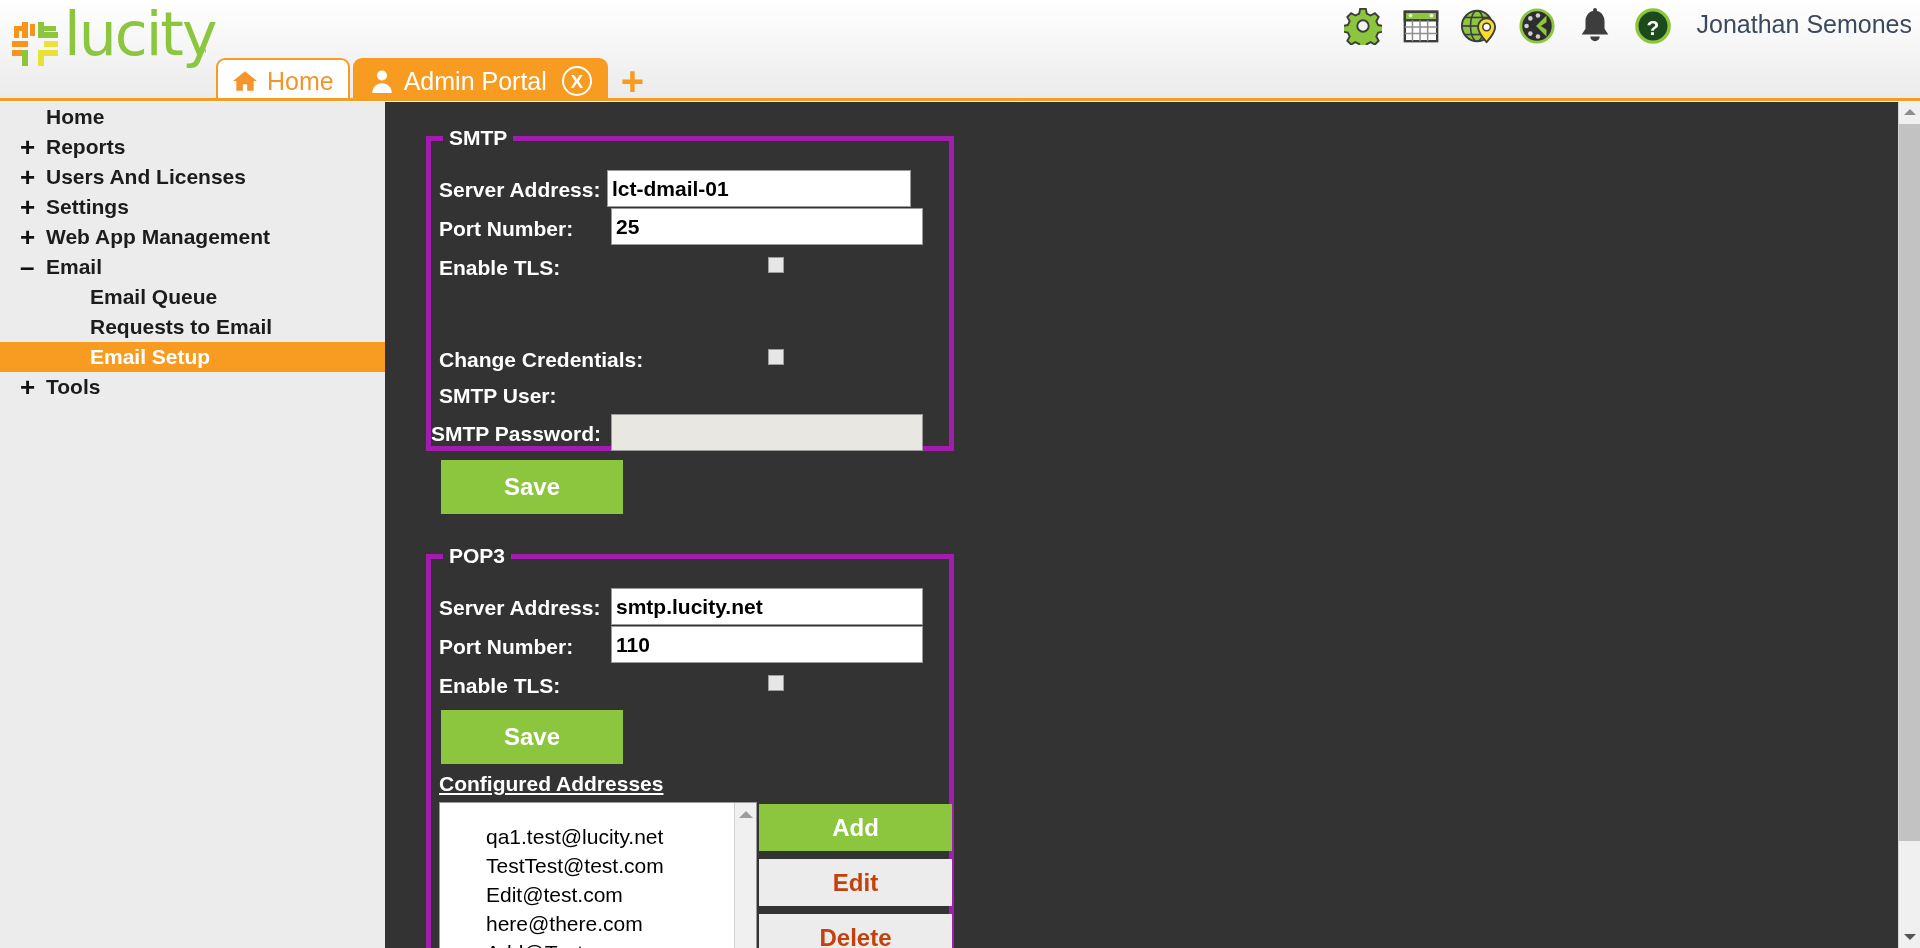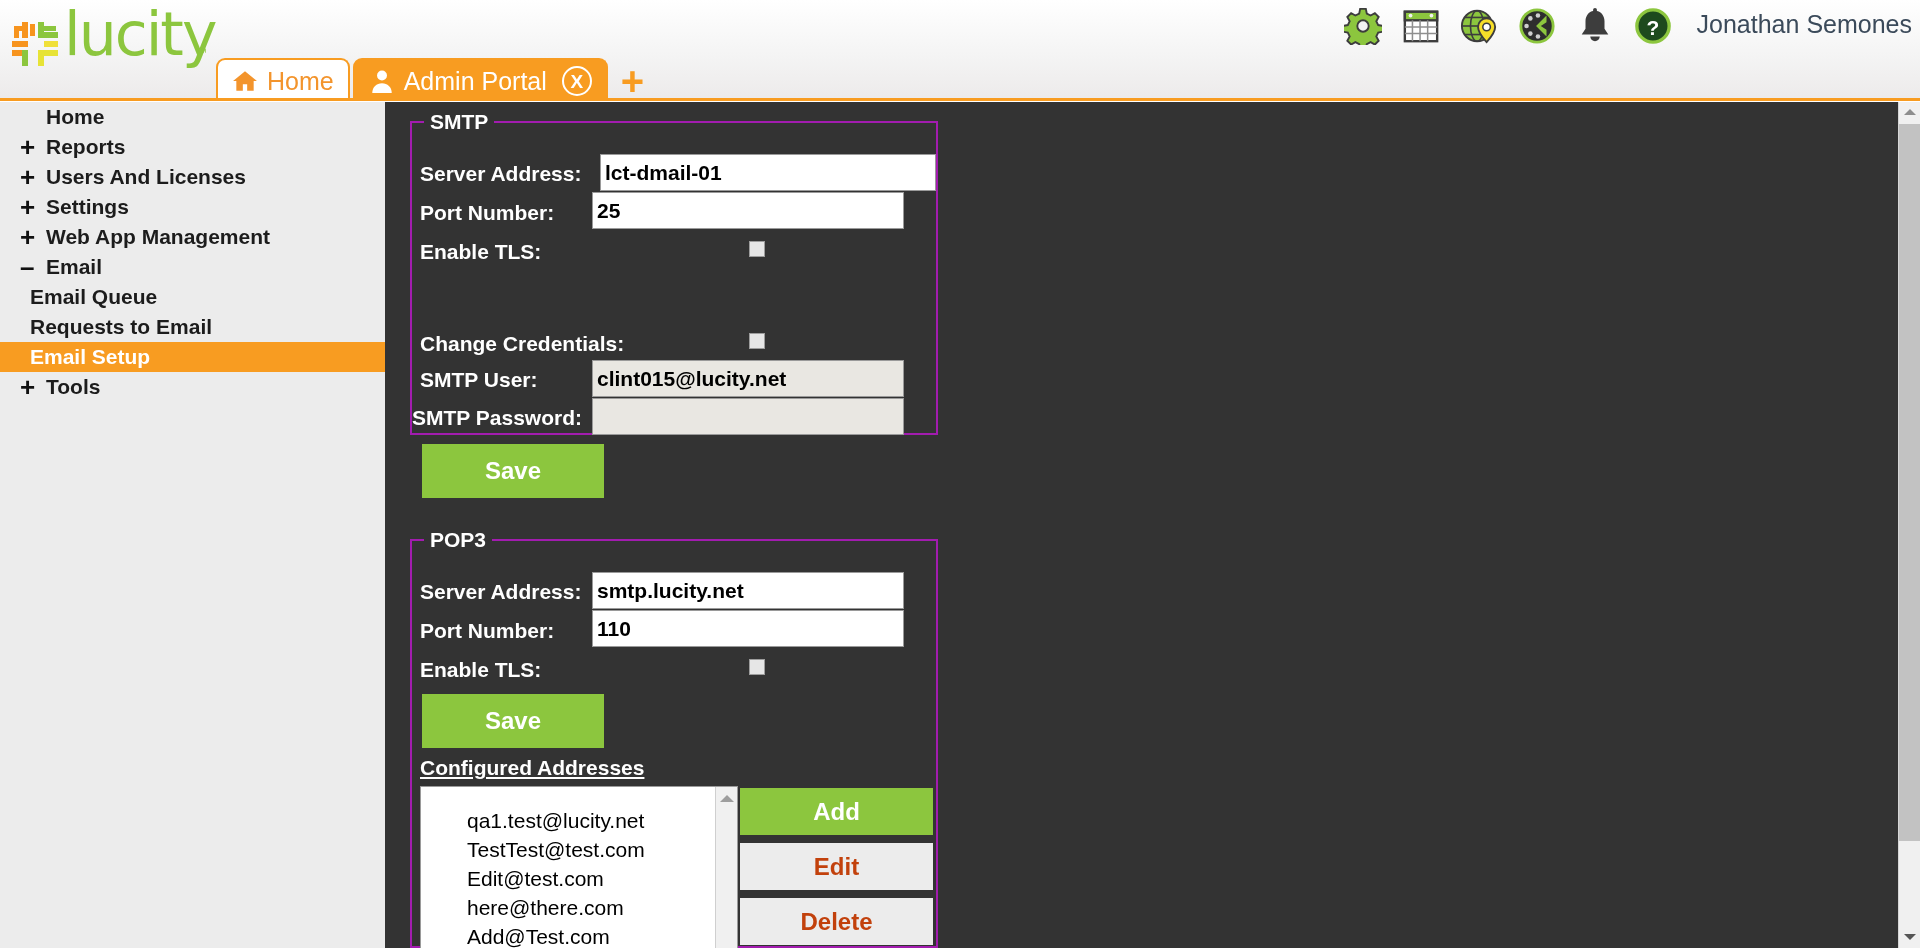--- a/index.html
+++ b/index.html
@@ -87,33 +87,33 @@
   .nav-item {
     display: flex; align-items: center;
     height: 30px; font-size: 21px; font-weight: bold;
     color: #1c1c1c; cursor: pointer; padding-left: 20px;
   }
   .nav-item .pm {
     width: 22px; font-size: 26px; line-height: 20px; font-weight: bold;
     color: #111; display: inline-block; text-align: left; margin-right: 4px;
   }
   .nav-item .pm.empty { visibility: hidden; }
-  .nav-item.child { padding-left: 30px; align-items: center; }
+  .nav-item.child { padding-left: 90px; align-items: center; }
   .nav-item.selected { background: #f89c21; color: #ffffff; }
 
   
   .main {
     position: absolute; left: 385px; top: 102px;
     width: 1513px; height: 846px;
     background: #333333; overflow: hidden;
   }
 
   fieldset.panel {
     position: absolute;
-    border: 2px solid #a21caf; margin: 0; padding: 0;
+    border: 5px solid #a21caf; margin: 16px; padding: 0;
     background: transparent;
   }
   fieldset.panel > legend {
     color: #ffffff; font-size: 21px; font-weight: bold;
     padding: 0 6px; margin-left: 12px;
   }
   .panel-inner { position: relative; width: 100%; height: 100%; }
 
   .f-label {
     position: absolute; color: #ffffff;
@@ -323,34 +323,33 @@
         <span>Tools</span>
       </div>
     </nav>
 
   <main class="main">
 
     <fieldset class="panel" style="left:25px; top:8px; width:528px; height:325px;">
       <legend>SMTP</legend>
       <div class="panel-inner">
         <div class="f-label" style="left:8px; top:28px;">Server Address:</div>
-        <input class="f-input" style="left: 188px; top: 20px; width: 336px; height: 37px;" value="lct-dmail-01">
+        <input class="f-input" style="left: 176px; top: 20px; width: 304px; height: 37px;" value="lct-dmail-01">
 
         <div class="f-label" style="left:8px; top:67px;">Port Number:</div>
         <input class="f-input" style="left: 180px; top: 58px; width: 312px; height: 37px;" value="25">
 
         <div class="f-label" style="left:8px; top:106px;">Enable TLS:</div>
         <div class="f-check" style="left:337px; top:107px;"></div>
 
 
         <div class="f-label" style="left:8px; top:198px;">Change Credentials:</div>
         <div class="f-check" style="left:337px; top:199px;"></div>
 
         <div class="f-label" style="left:8px; top:234px;">SMTP User:</div>
-        <input class="f-input readonly" style="left: 180px; top: 226px; width: 312px; height: 37px;" readonly="" value="clint015@lucity.net">
 
         <div class="f-label" style="left:0; top:272px;">SMTP Password:</div>
         <input class="f-input readonly" type="password" style="left: 180px; top: 264px; width: 312px; height: 37px;" readonly="" value="">
 
         <button class="btn" style="left:10px; top:310px; width:182px; height:54px;">Save</button>
       </div>
     </fieldset>
 
     <fieldset class="panel" style="left:25px; top:426px; width:528px; height:420px;">
       <legend>POP3</legend>

